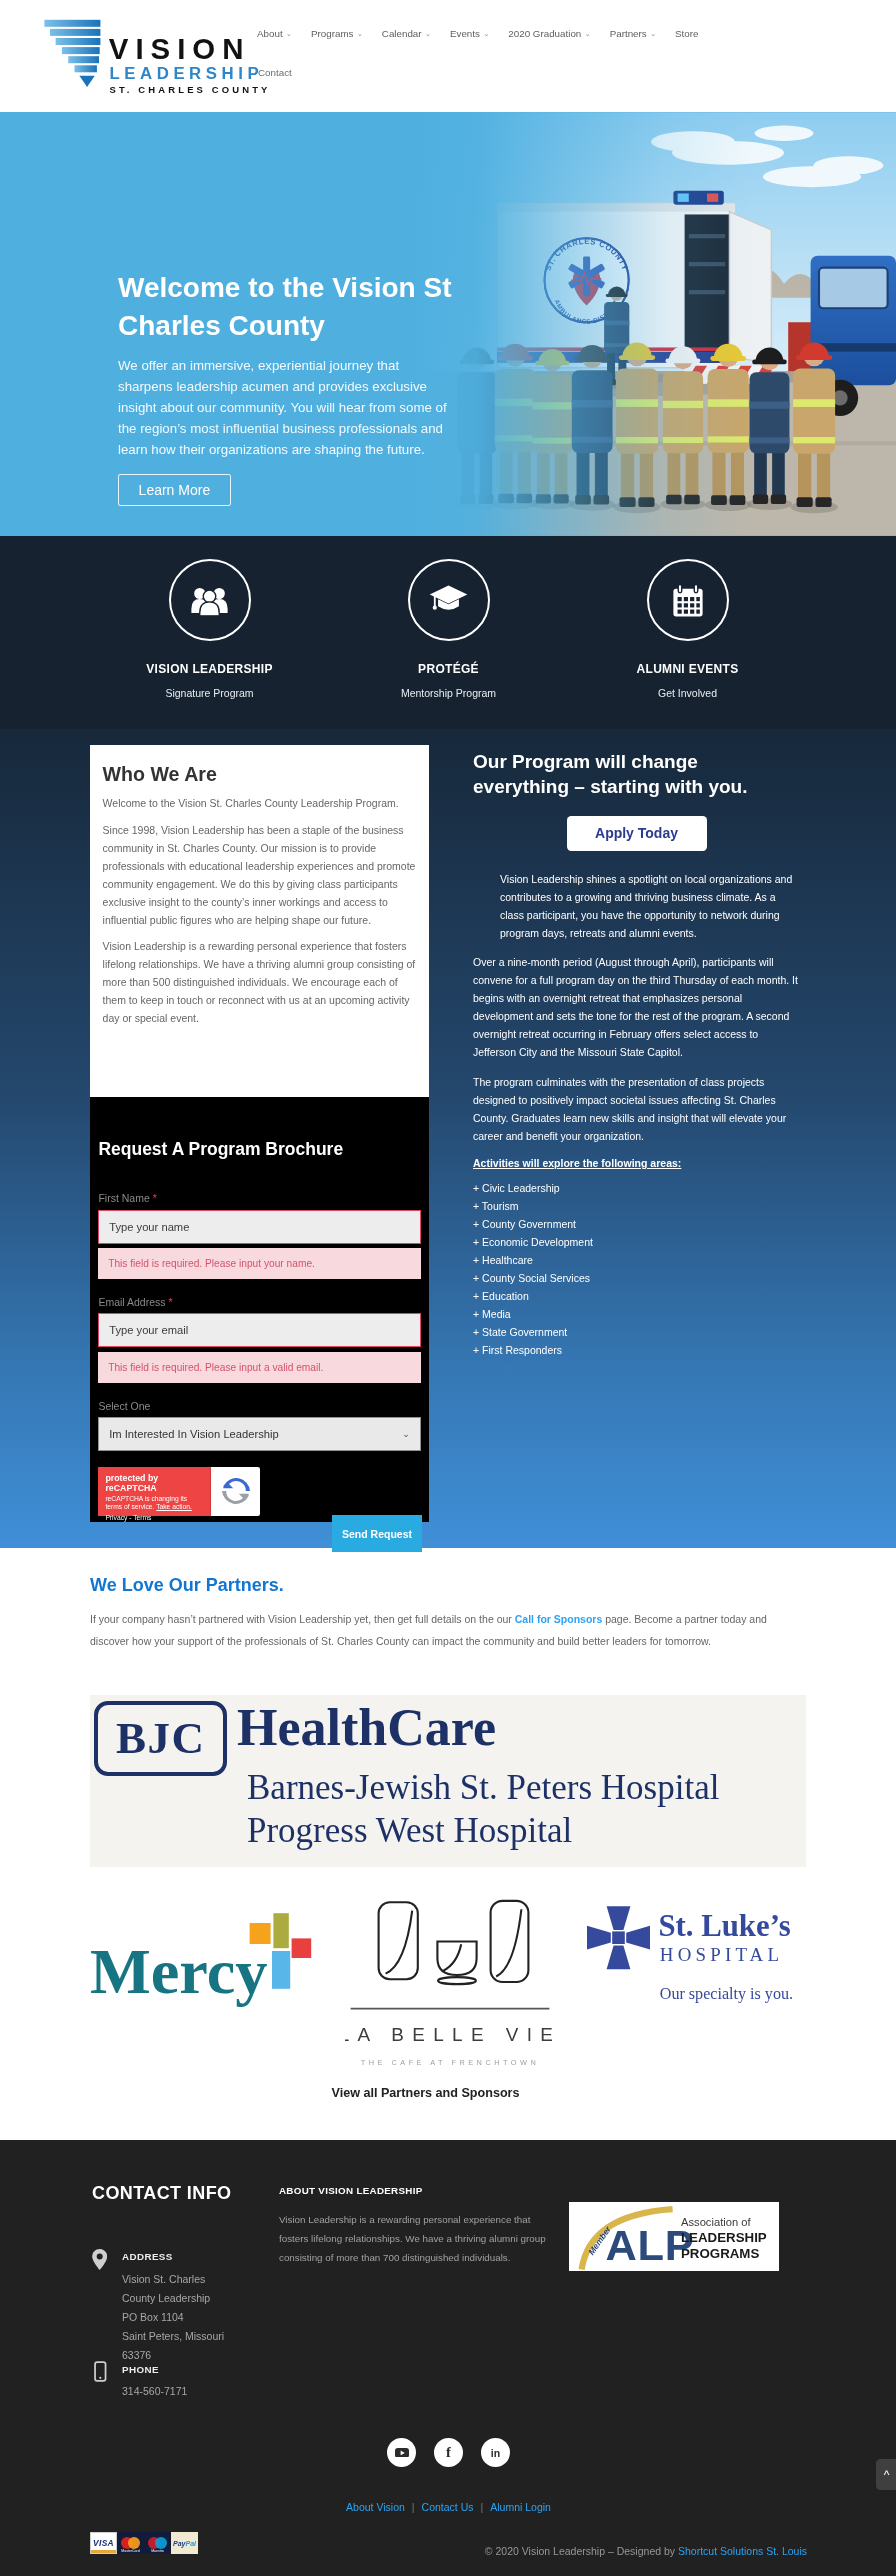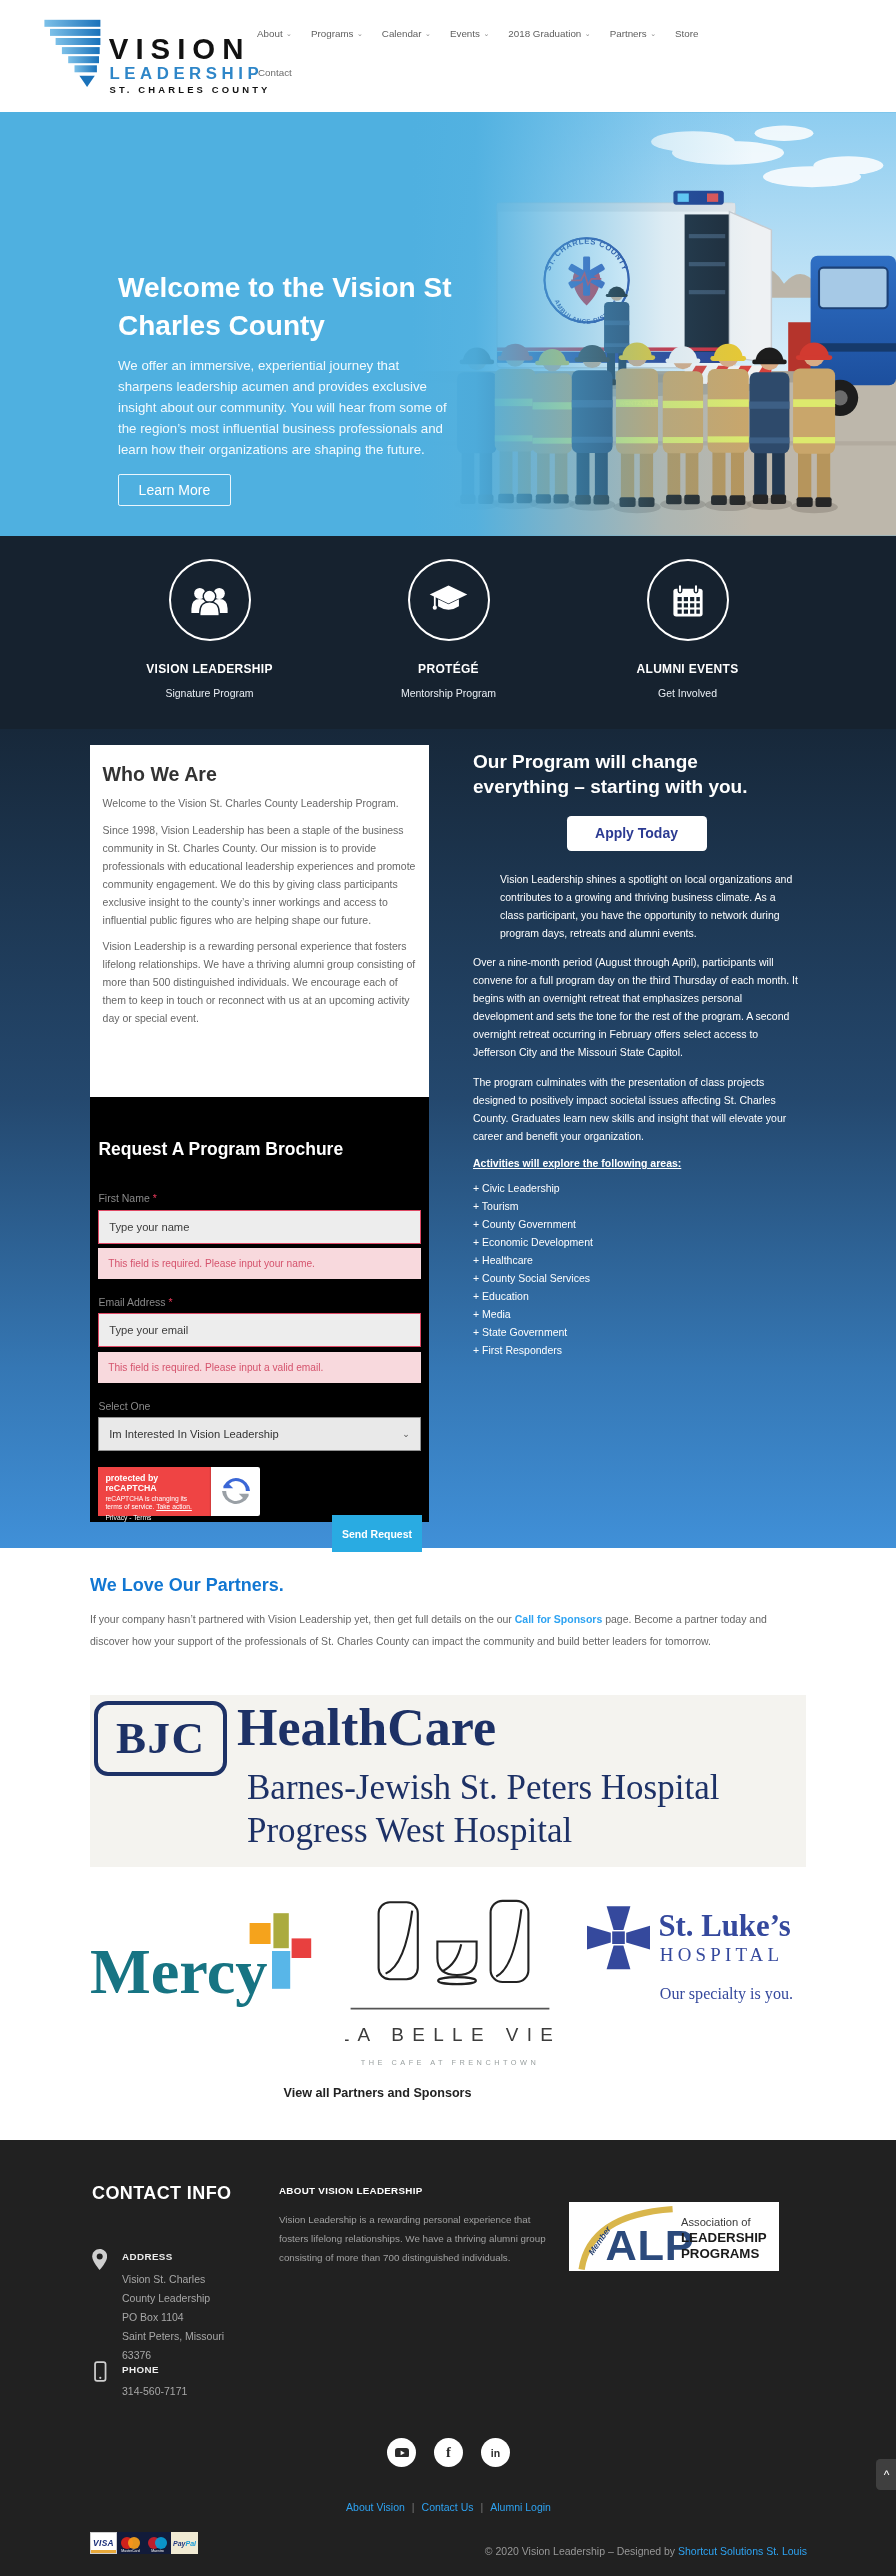--- a/index.html
+++ b/index.html
@@ -78,21 +78,21 @@
   .partners{position:absolute;left:0;top:1548px;width:897px;height:592px;background:#fff;}
   .partners h2{position:absolute;left:90px;top:27px;margin:0;font-size:18px;color:#1277d2;font-weight:bold;}
   .partners .intro{position:absolute;left:90px;top:60px;width:717px;margin:0;font-size:10.5px;line-height:22.4px;color:#666;}
   .intro a{color:#2ea3f2;font-weight:bold;}
   .bjc-block{position:absolute;left:90px;top:147px;width:716px;height:172px;background:#f4f3ef;}
   .bjc-badge{position:absolute;left:4.2px;top:5.6px;width:125px;height:67px;border:4.9px solid #1d3166;border-radius:14px;
     text-align:center;line-height:67px;font-family:"Liberation Serif",serif;font-weight:bold;font-size:45px;color:#1d3166;letter-spacing:1.4px;}
   .bjc-name{position:absolute;left:147px;top:2.8px;font-family:"Liberation Serif",serif;font-weight:bold;font-size:52px;color:#1d3166;}
   .bjc-l2{position:absolute;left:157px;top:73px;font-family:"Liberation Serif",serif;font-size:35px;color:#1d3166;}
   .bjc-l3{position:absolute;left:157px;top:116px;font-family:"Liberation Serif",serif;font-size:35px;color:#1d3166;}
-  .view-all{position:absolute;left:0;top:538px;width:755px;text-align:center;font-size:12.6px;font-weight:bold;color:#222;}
+  .view-all{position:absolute;left:0;top:538px;width:755px;text-align:center;font-size:12.6px;font-weight:bold;color:#222;padding-left:48px;}
 
   
   .footer{position:absolute;left:0;top:2140px;width:897px;height:436px;background:#212121;}
   .f-contact-h{position:absolute;left:92px;top:43px;font-size:18px;font-weight:bold;color:#fff;letter-spacing:0.4px;}
   .f-lab{position:absolute;font-size:9.8px;font-weight:bold;color:#ececec;letter-spacing:0.4px;}
   .f-addr{position:absolute;left:122px;top:130px;font-size:10.5px;line-height:19px;color:#a7a7a7;}
   .f-phone-num{position:absolute;left:122px;top:245px;font-size:10.5px;color:#a7a7a7;}
   .f-about-h{position:absolute;left:279px;top:45px;font-size:9.8px;font-weight:bold;color:#fff;letter-spacing:0.3px;}
   .f-about-p{position:absolute;left:279px;top:70px;width:279px;margin:0;font-size:9.8px;line-height:19px;color:#a0a0a0;}
   .alp{position:absolute;left:569px;top:62px;width:210px;height:69px;background:#fff;}
@@ -149,21 +149,21 @@
         </a>
       <a class="nav-item">
           <span>Calendar</span>
           <span class="chev">⌄</span>
         </a>
       <a class="nav-item">
           <span>Events</span>
           <span class="chev">⌄</span>
         </a>
       <a class="nav-item">
-          <span>2018 Graduation</span>
+          <span>2020 Graduation</span>
           <span class="chev">⌄</span>
         </a>
       <a class="nav-item">
           <span>Partners</span>
           <span class="chev">⌄</span>
         </a>
       <a class="nav-item">
           <span>Store</span>
         </a>
     </nav>

